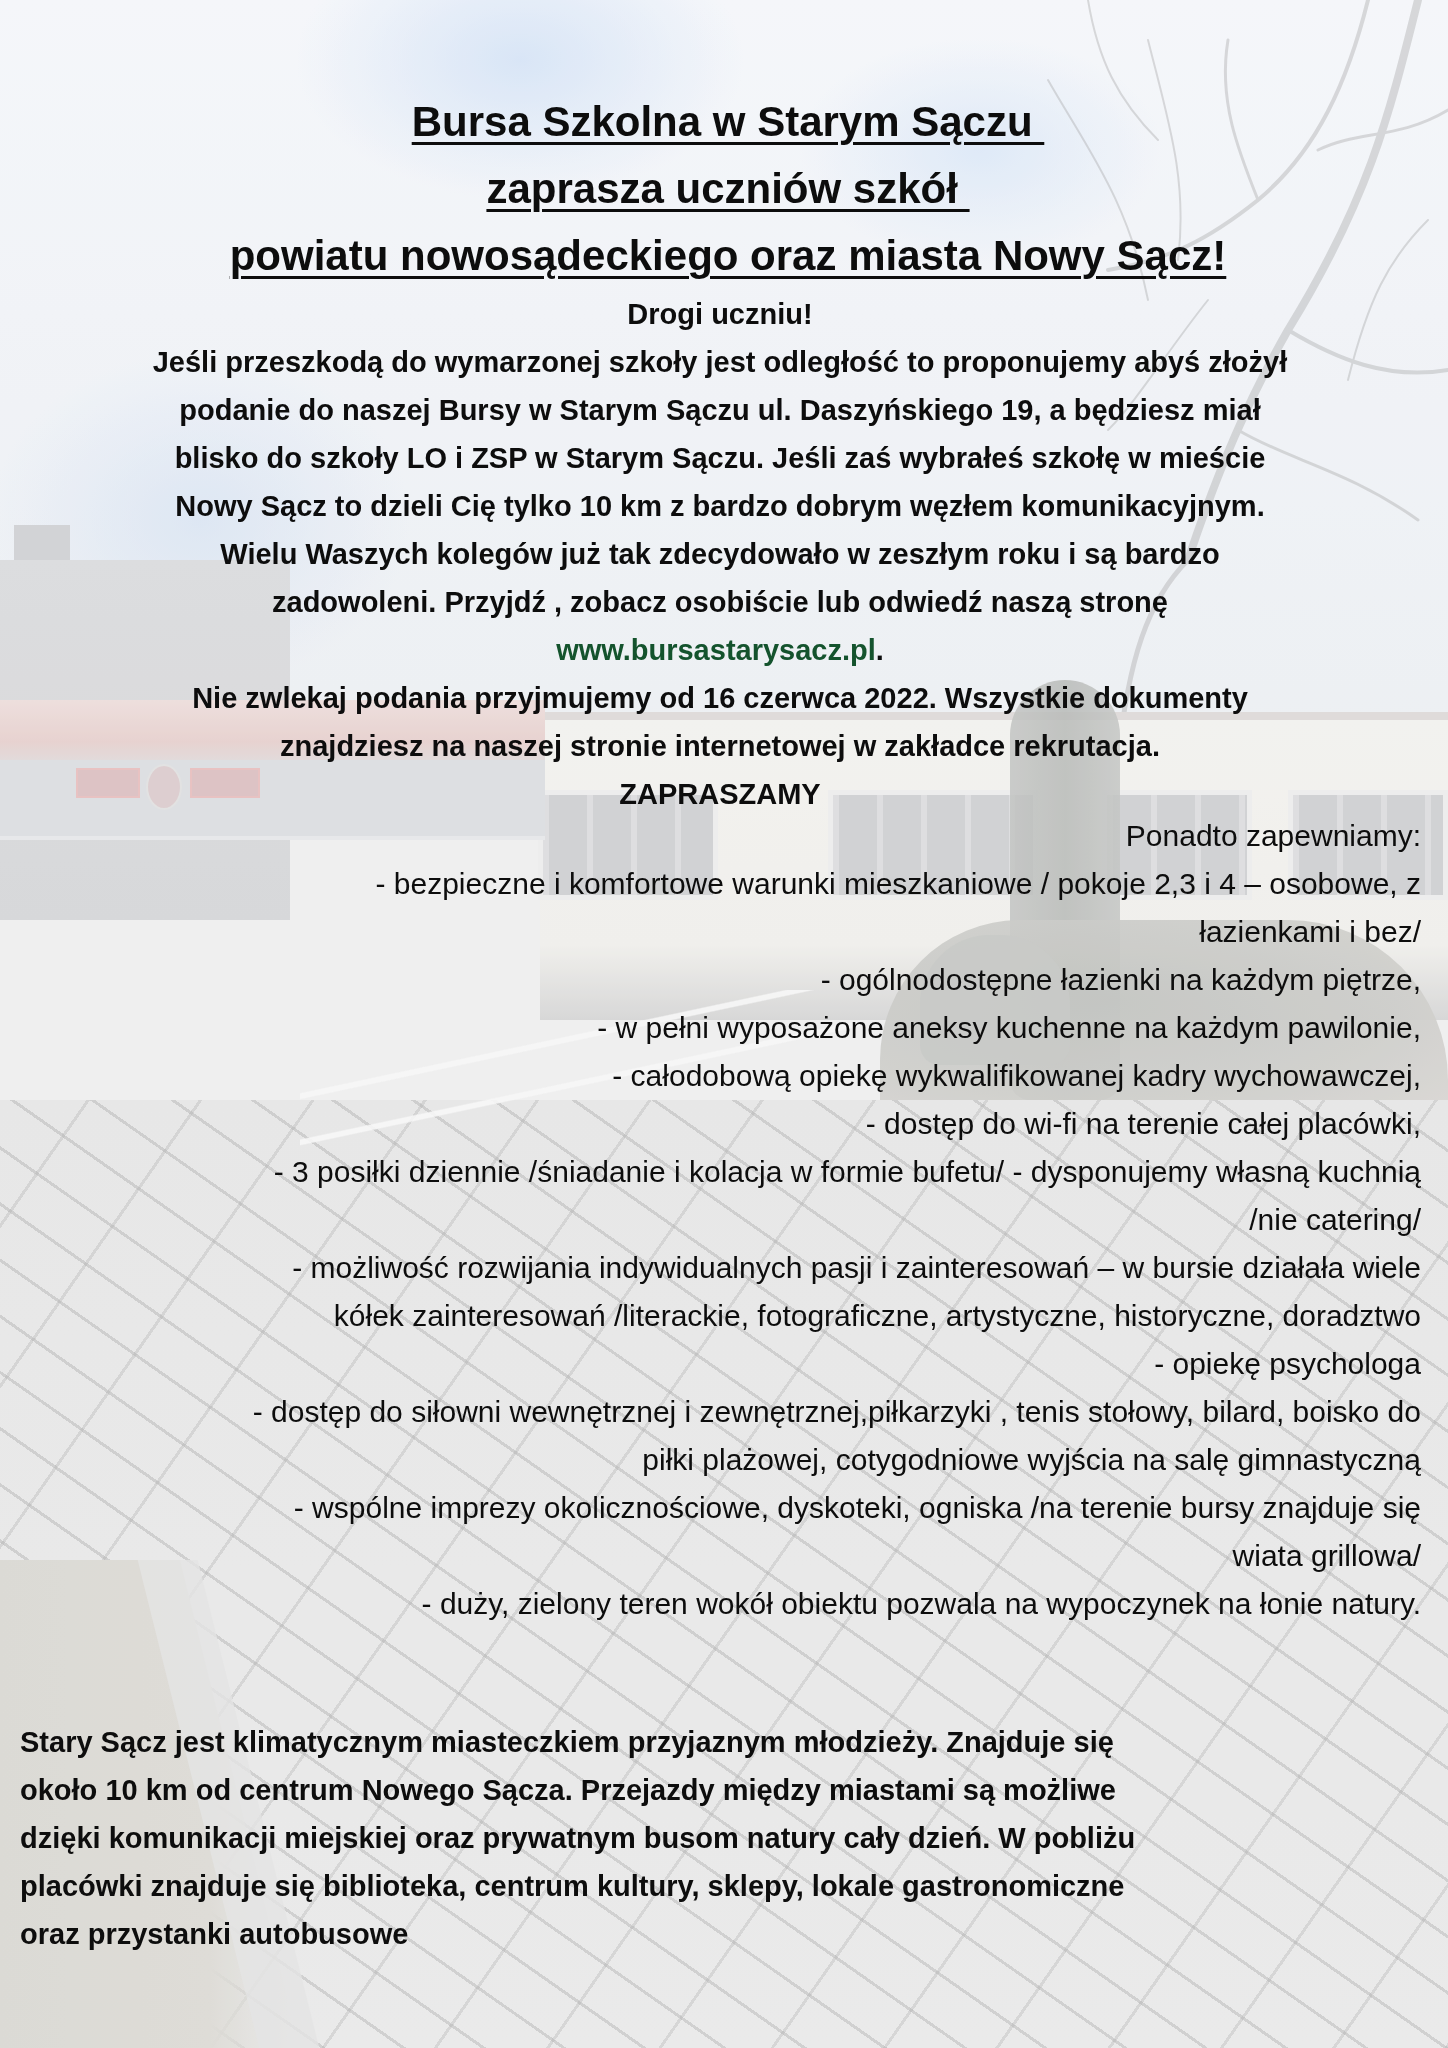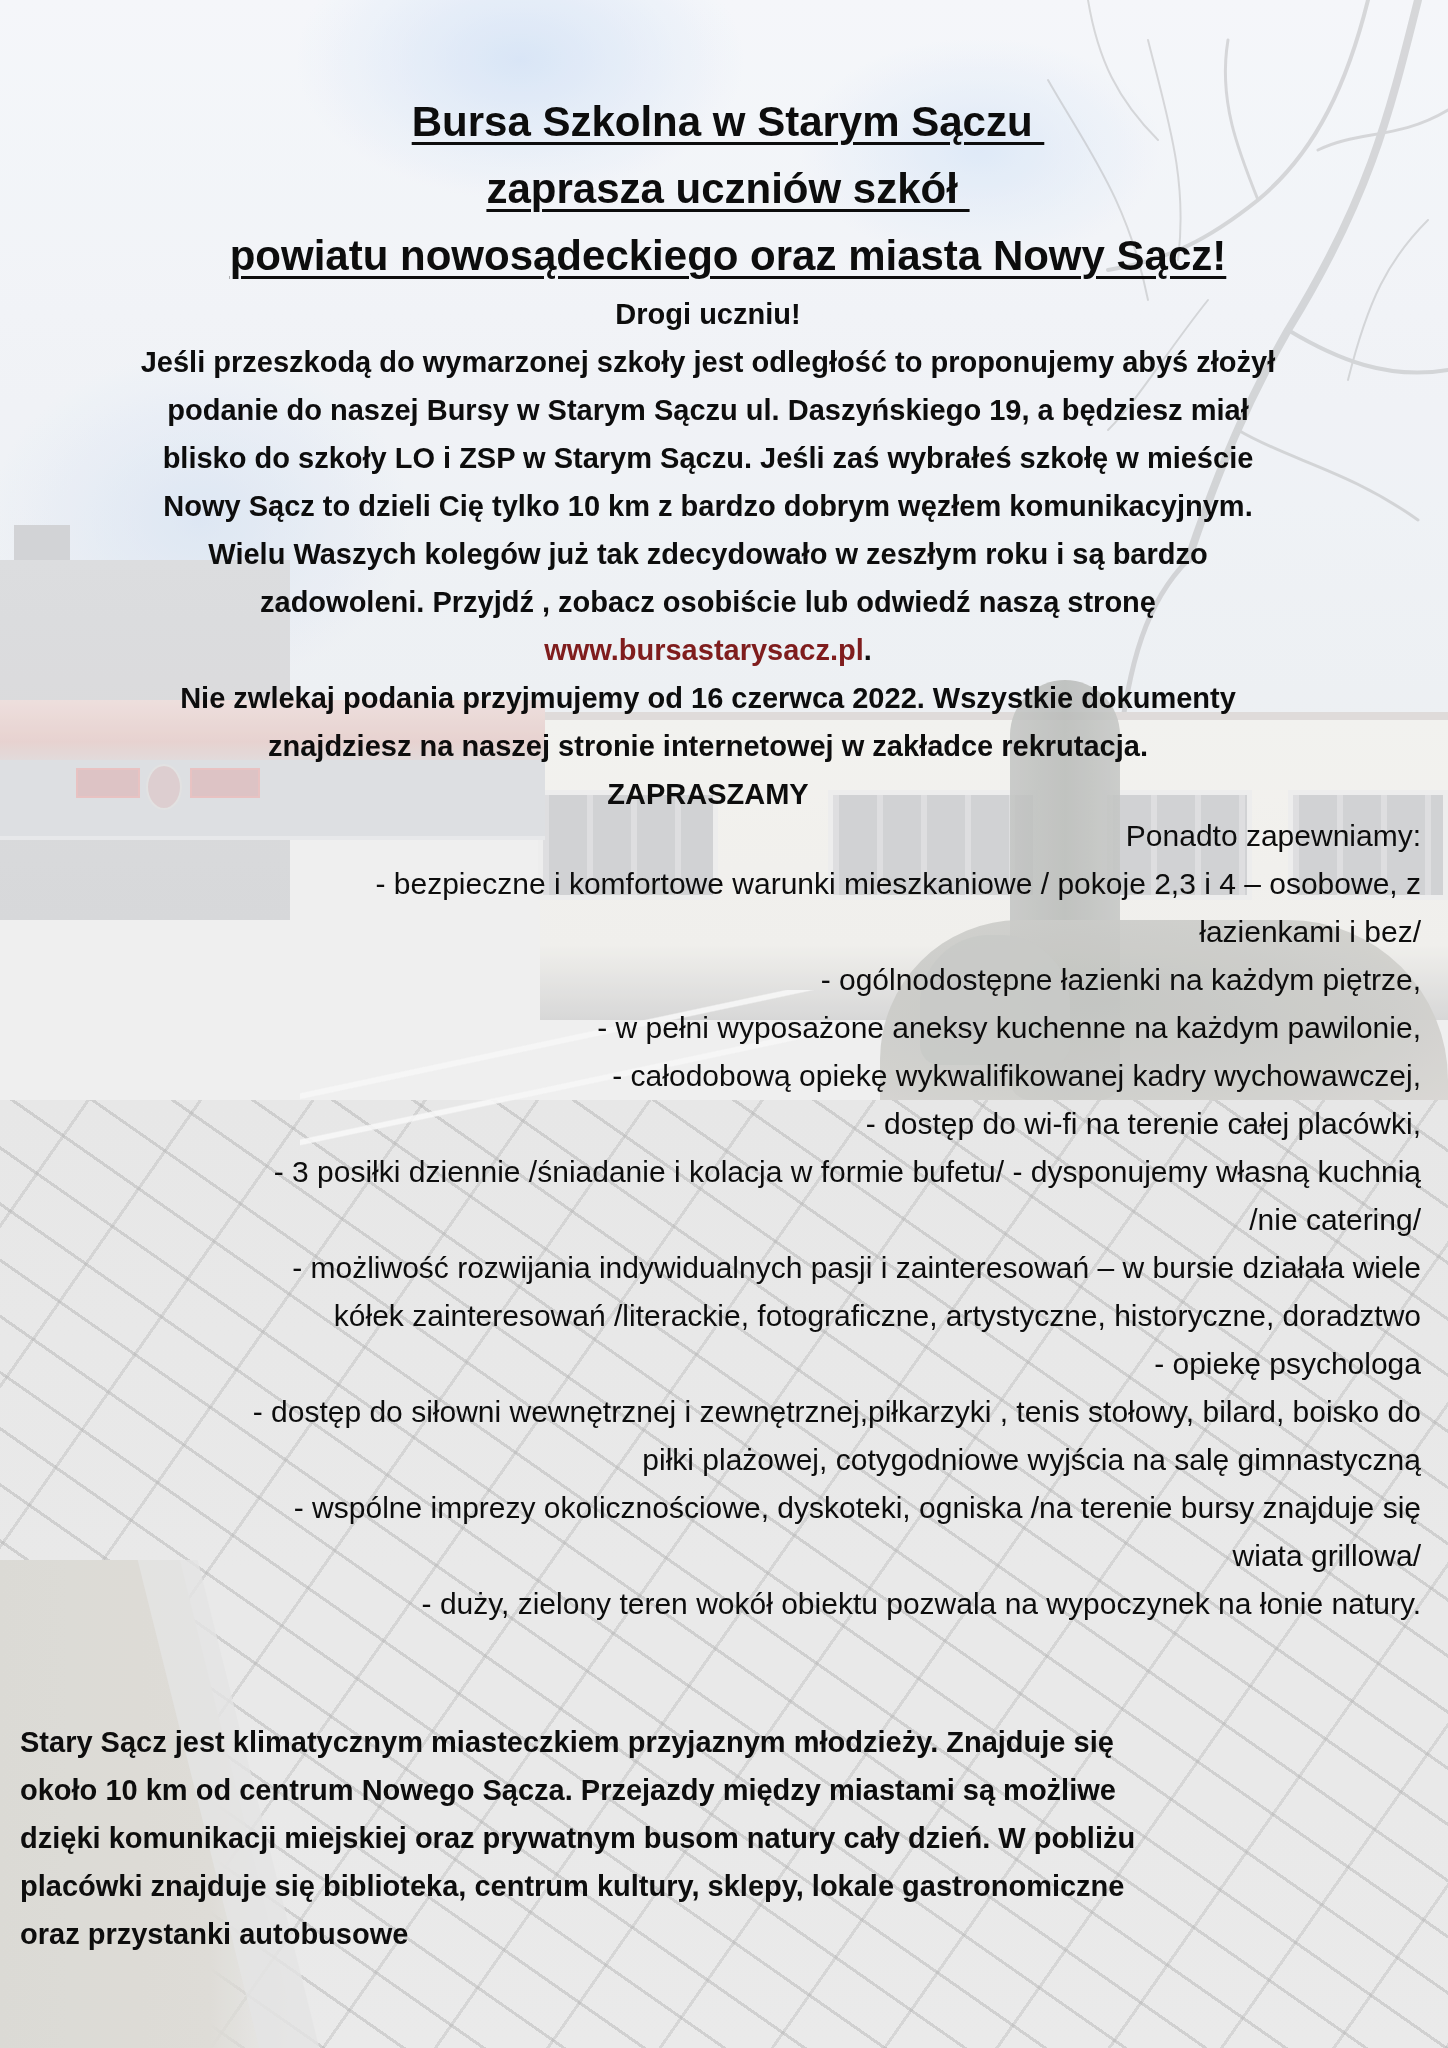--- a/index.html
+++ b/index.html
@@ -117,25 +117,25 @@
     .title-block {
       position: absolute; left: 0; top: 88px; width: 1448px; text-align: center;
     }
     .title-line {
       font-weight: 700; font-size: 42px; line-height: 67px;
       text-decoration: underline; text-decoration-thickness: 3px;
       text-underline-offset: 6px; white-space: pre; padding-left: 8px;
     }
 
     .intro {
-      position: absolute; left: 4px; top: 290px; width: 1408px;
+      position: absolute; left: 16px; top: 290px; width: 1408px;
       text-align: center; font-weight: 700; font-size: 29px; line-height: 48px;
     }
     .intro .line { display: block; white-space: nowrap; }
-    .link { color: #7f1d1d; }
+    .link { color: #14532d; }
 
     .list {
       position: absolute; left: 41px; top: 812px; width: 1380px;
       font-size: 30px; line-height: 48px; font-weight: 400;
     }
     .list .line { display: block; white-space: nowrap; text-align: right; }
 
     .outro {
       position: absolute; left: 20px; top: 1718px; width: 1408px;
       text-align: left; font-weight: 700; font-size: 29px; line-height: 48px;

